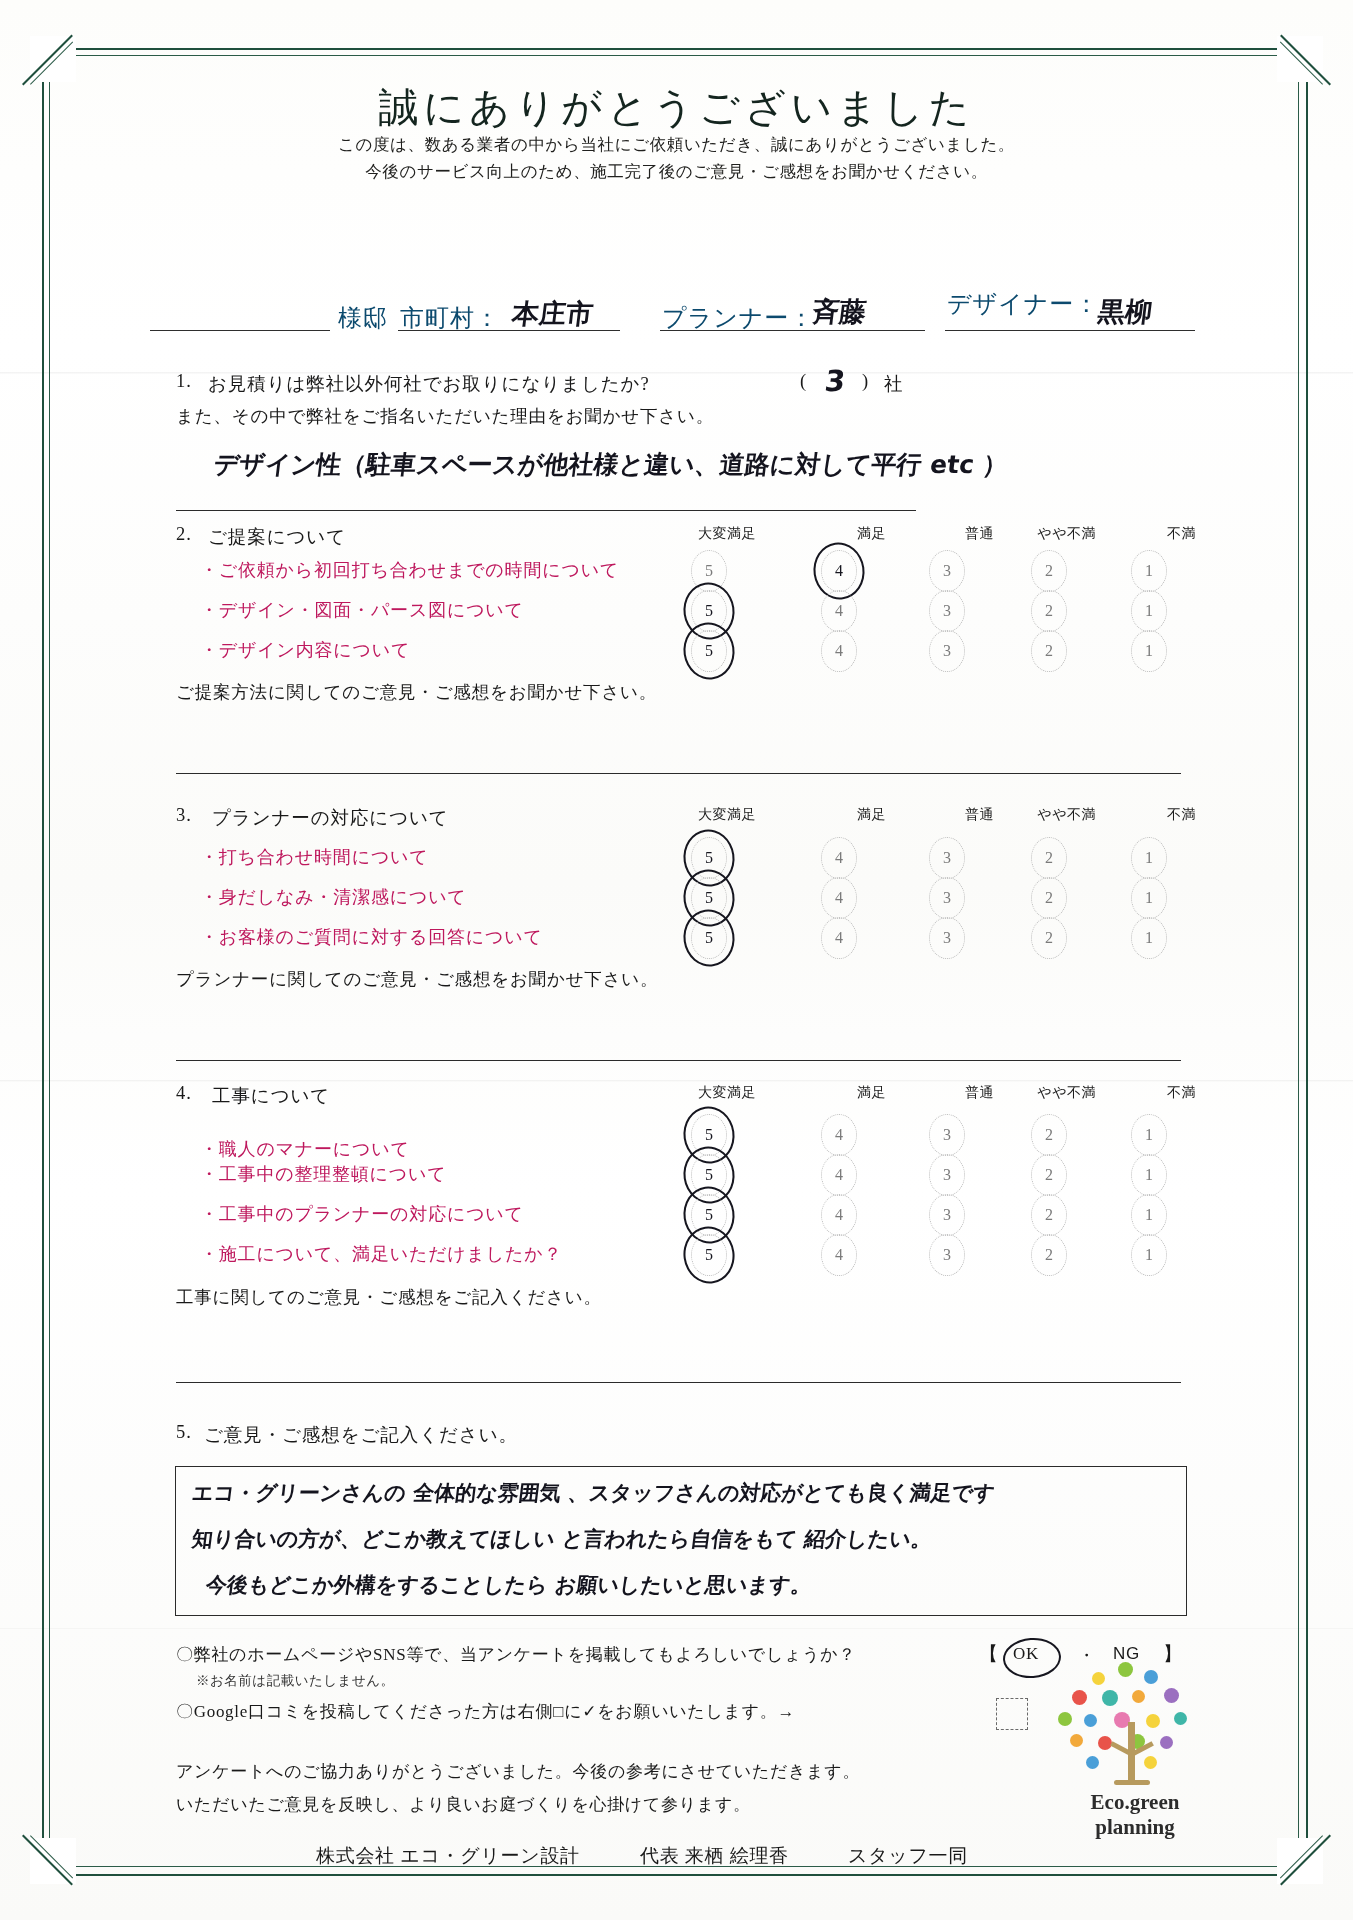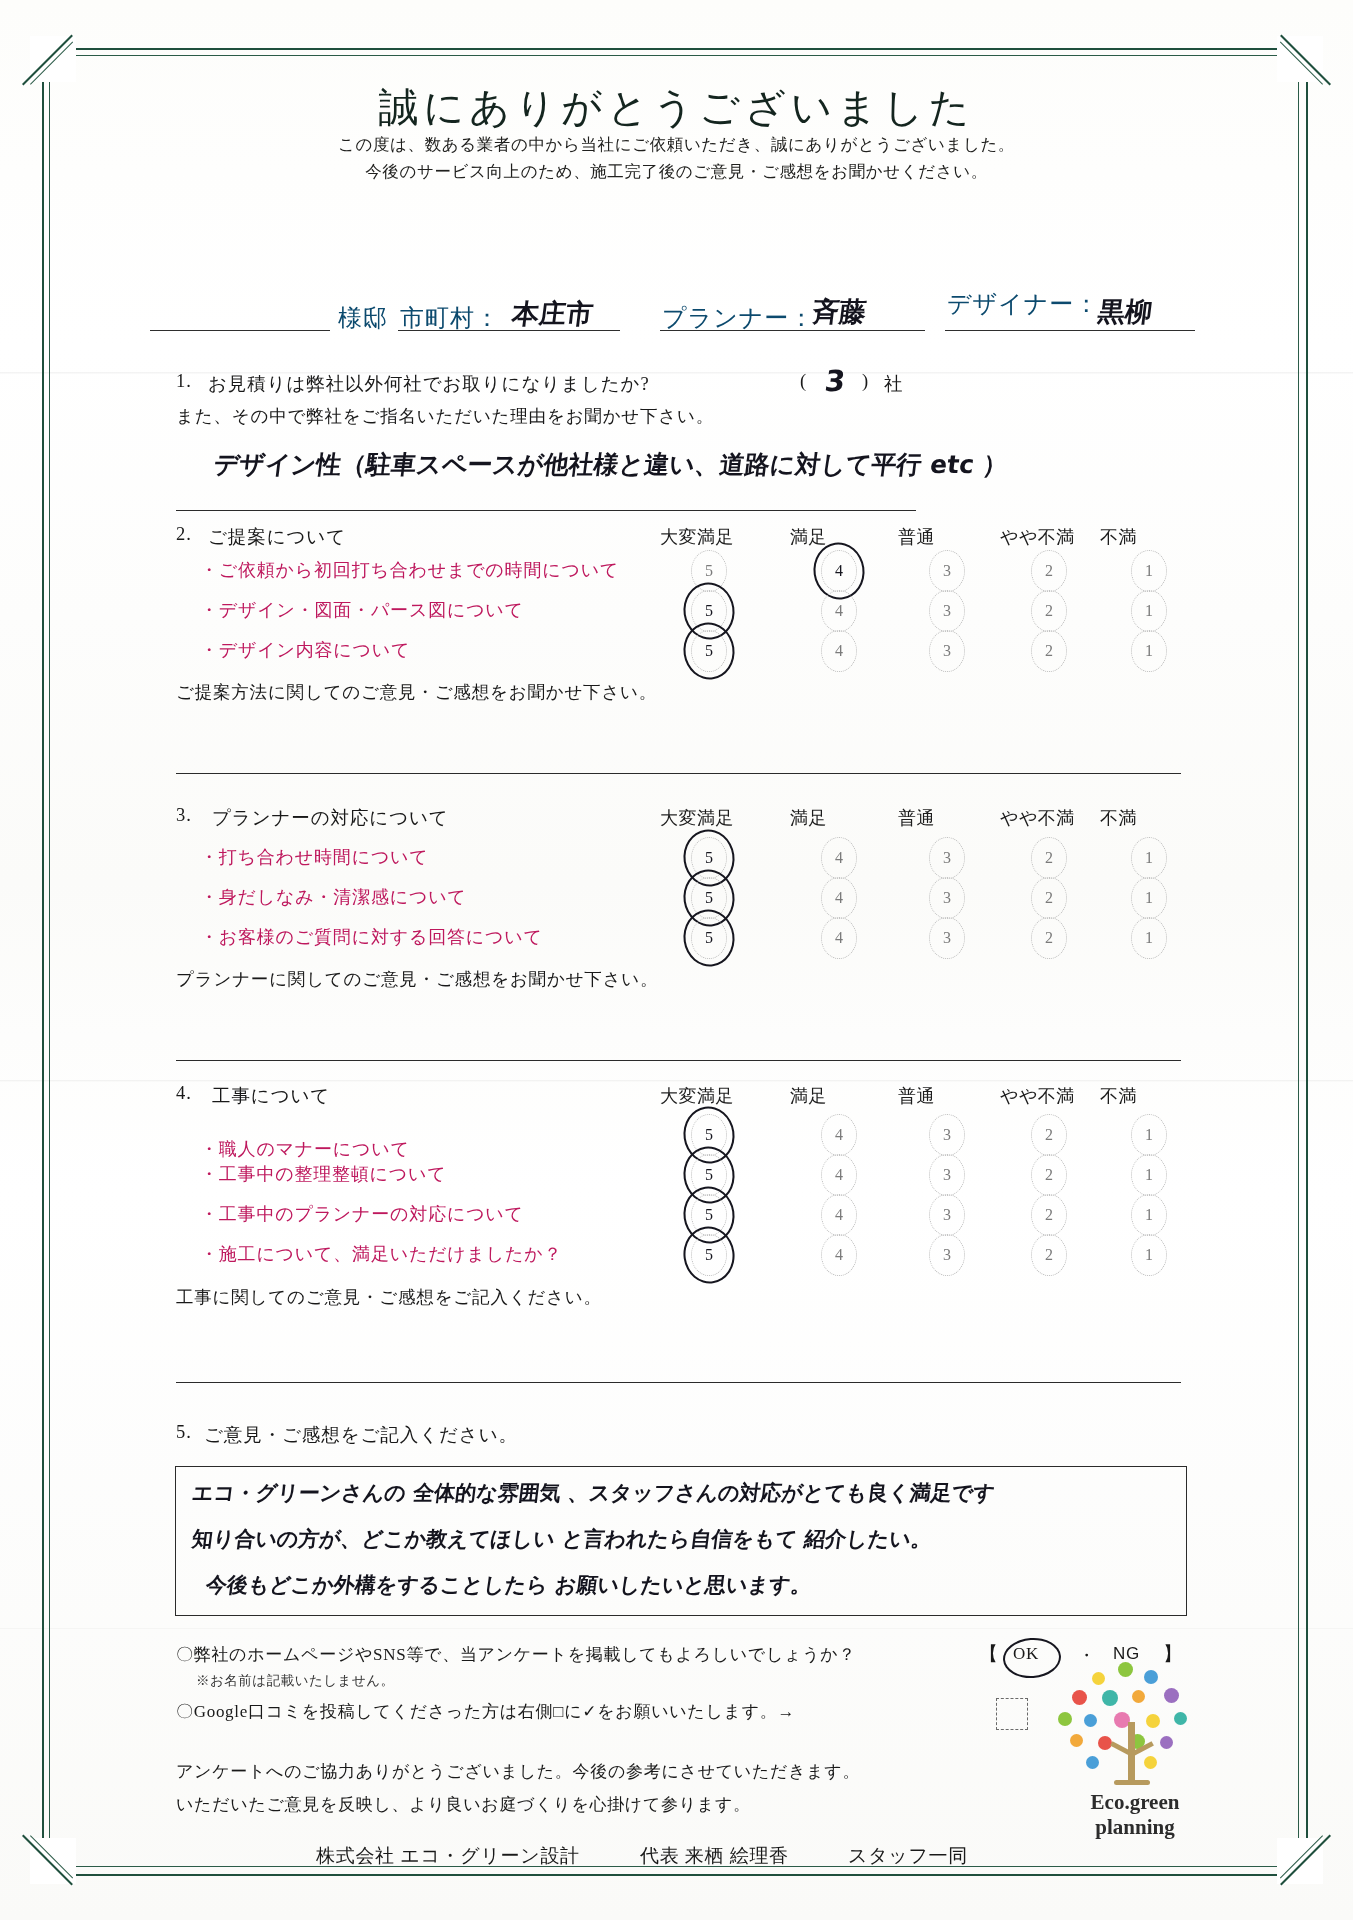--- a/index.html
+++ b/index.html
@@ -68,21 +68,21 @@
   .hwrite{
     position:absolute;
     font-family:"DejaVu Sans",sans-serif;
     color:#14141e;
     transform:skewX(-7deg);
     white-space:nowrap;
   }
   .sectrule{position:absolute;border-top:1.6px solid #2b2b2b;}
 
   
-  .scalehdr{position:absolute;font-size:18px;letter-spacing:.5px;color:#1d1d1d;text-align:left;width:96px;}
+  .scalehdr{position:absolute;font-size:14px;letter-spacing:.5px;color:#1d1d1d;text-align:right;width:96px;}
   .ritem{position:absolute;font-size:18px;letter-spacing:.8px;color:#be185d;white-space:nowrap;}
   .circ{
     position:absolute;width:34px;height:40px;border-radius:50%;
     border:1.3px dotted #b9b9b9;
     display:flex;align-items:center;justify-content:center;
     font-size:16px;color:#7b7b7b;
     font-family:"Liberation Serif",serif;
   }
   
   .sel::after{

